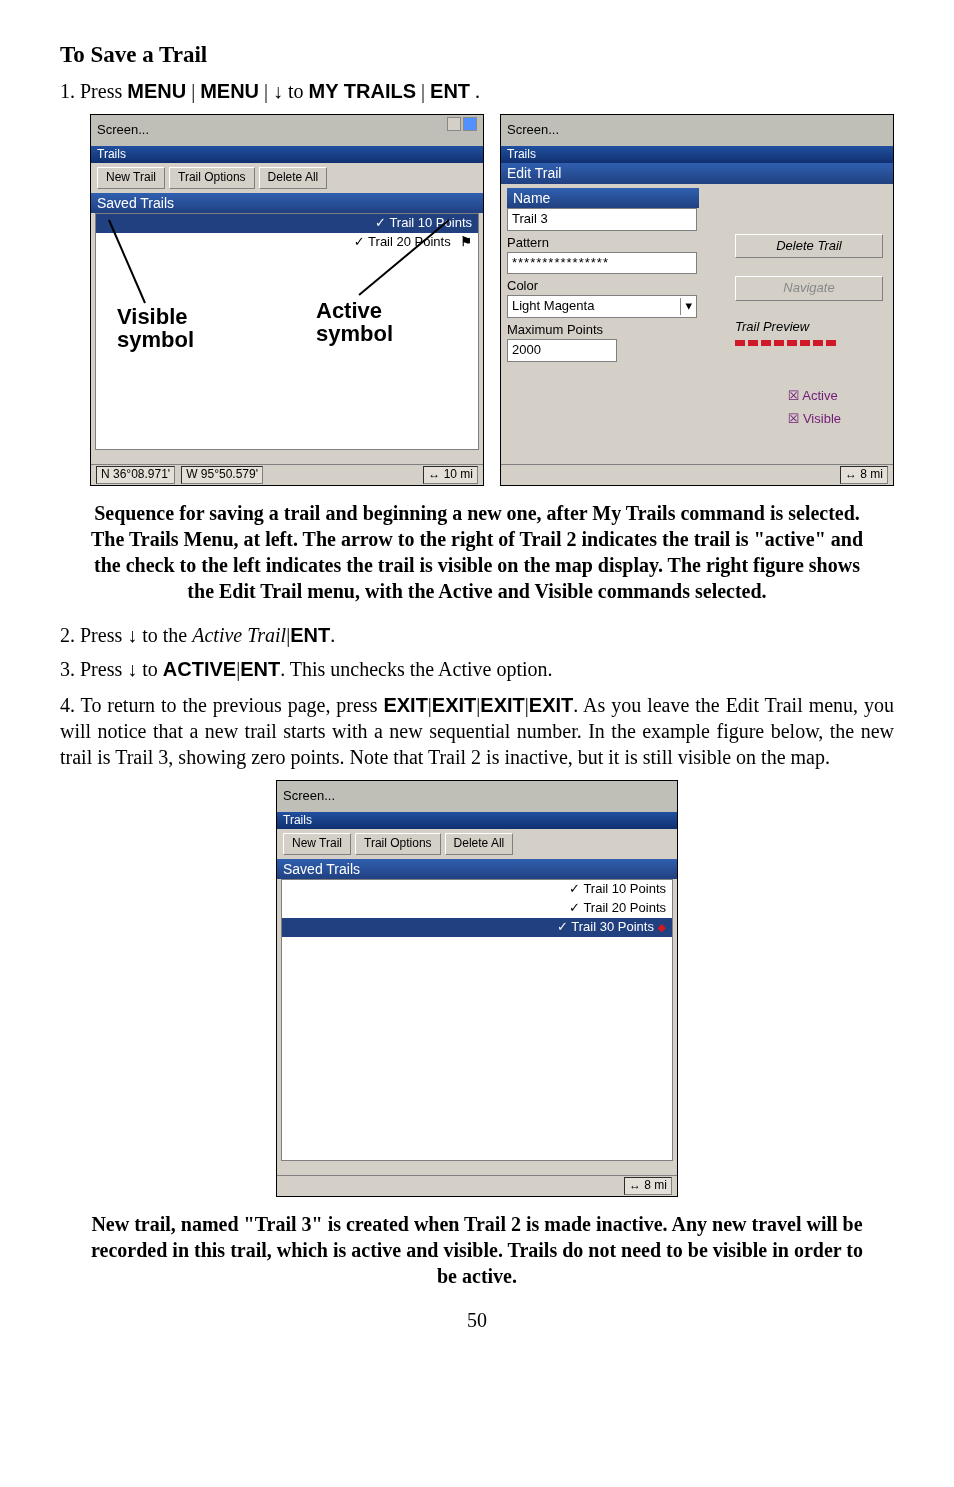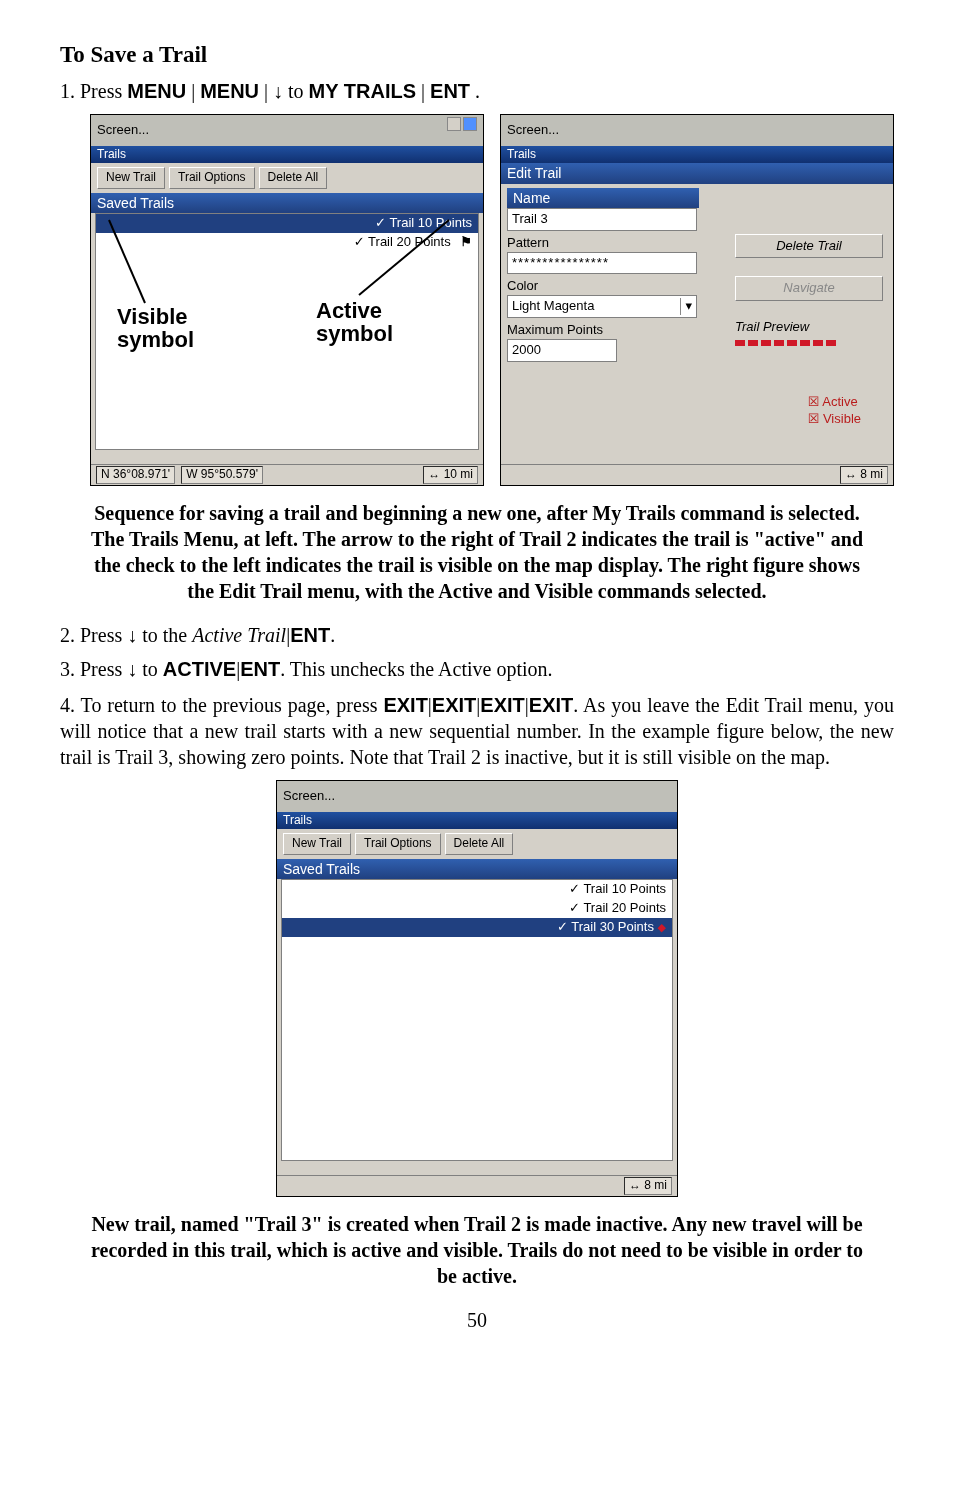--- a/index.html
+++ b/index.html
@@ -102,23 +102,23 @@
   .btn.disabled { color:#888; }
   .right-col {
     position:absolute; right:10px; top:46px;
     display:flex; flex-direction:column; gap:18px;font-style:italic;
   }
   .preview-line {
     display:flex; gap:3px; align-items:center; margin-top:4px;
   }
   .preview-dot { width:10px; height:6px; background:#d01828; }
   .checks {
-    position:absolute; right:32px; bottom:60px;
-    display:flex; flex-direction:column; 
-    font-size:13px; color:#b91c1c;
+    position:absolute; right:52px; bottom:60px;
+    display:flex; flex-direction:column; gap:6px;
+    font-size:13px; color:#701a75;
   }
   
   .annot {
     position:absolute;
     font-family: Arial, Helvetica, sans-serif;
     font-size: 22px;
     font-weight: bold;
     color:#000;
     line-height:1.05;
   }

